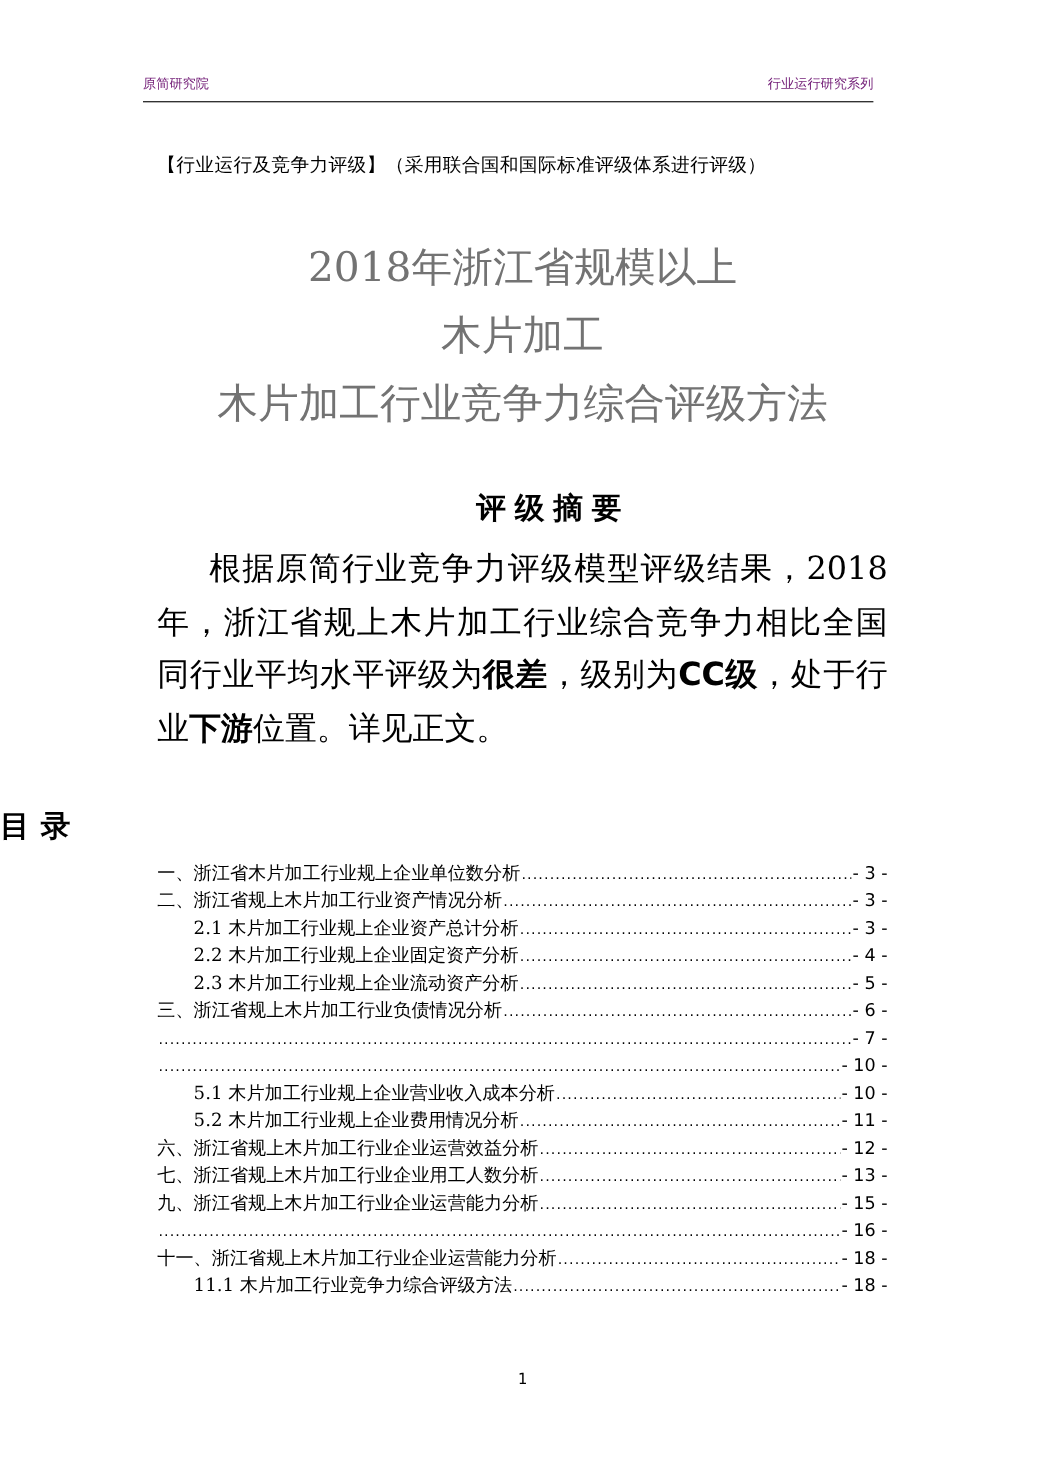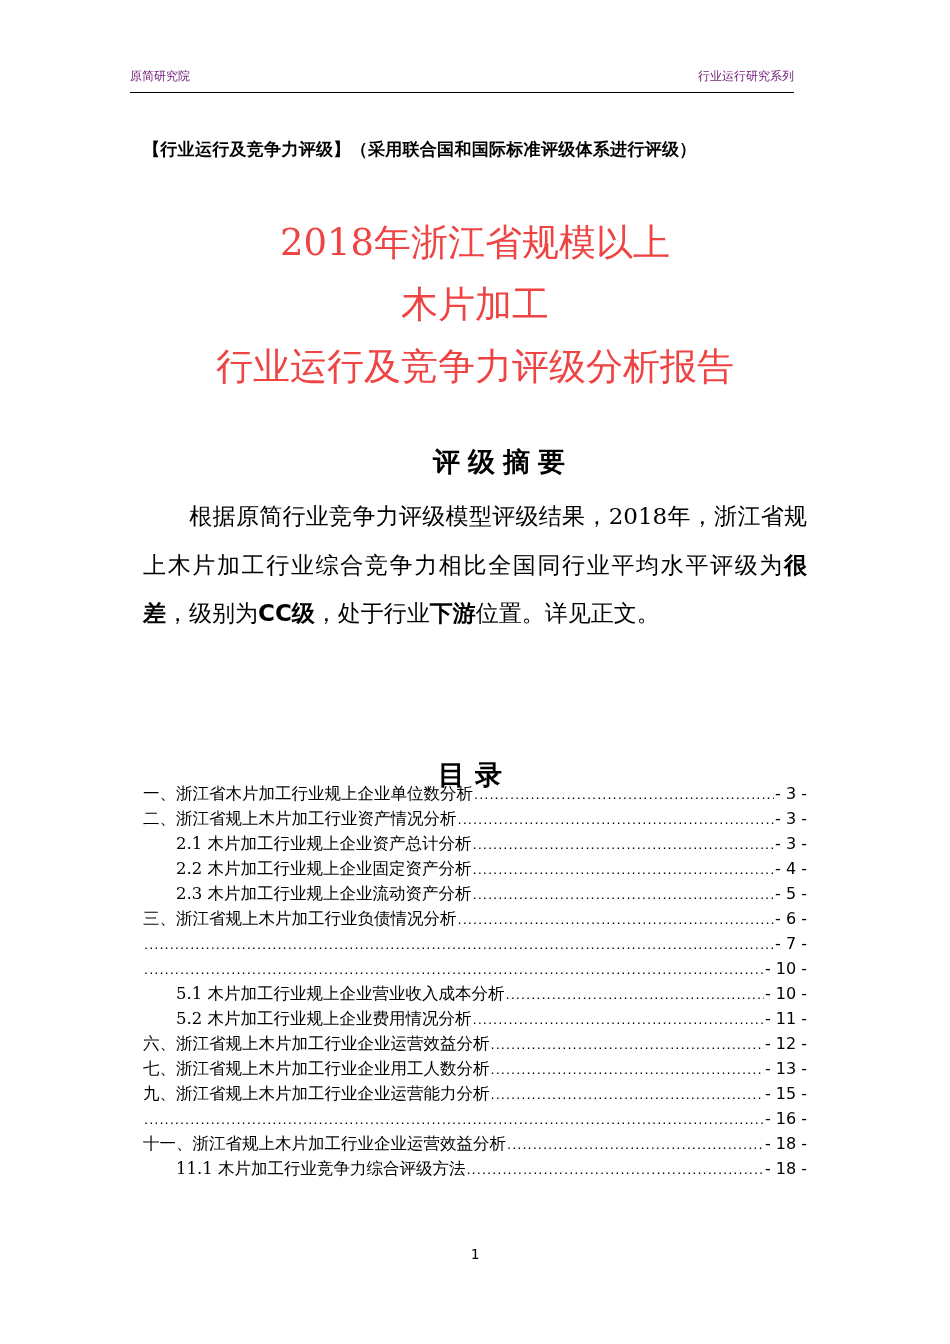--- a/index.html
+++ b/index.html
@@ -28,32 +28,32 @@
     }
     .page-header .left { position: absolute; left: 0; top: 2px; }
     .page-header .right { position: absolute; right: 0; top: 2px; }
 
     .rating-banner {
       position: absolute;
       left: 143px;
       top: 138px;
       width: 664px;
       font-size: 17px;
-      font-weight: bold;
+      font-weight: normal;
       letter-spacing: 0.3px;
       white-space: nowrap;
     }
 
     .title-block {
       position: absolute;
       left: 0;
       top: 212px;
       width: 950px;
       text-align: center;
-      color: #ef4444;
+      color: #737373;
       font-size: 37px;
       line-height: 62px;
     }
     .title-block div { white-space: nowrap; }
 
     .summary-heading {
       position: absolute;
       left: 0;
       top: 444px;
       width: 950px;
@@ -63,38 +63,37 @@
       font-size: 27px;
       letter-spacing: 8px;
       padding-left: 28px;
     }
 
     .summary-body {
       position: absolute;
       left: 143px;
       top: 492px;
       width: 664px;
-      font-size: 23px;
+      font-size: 29px;
       line-height: 48.5px;
       text-align: justify;
     }
     .summary-body .indent { display: inline-block; width: 46px; }
     .summary-body b { font-weight: bold; font-family: "DejaVu Sans", "Liberation Sans", sans-serif; }
 
     .toc-heading {
       position: absolute;
       left: 0;
       top: 733px;
       width: 950px;
-      text-align: center;
+      text-align: left;
       font-family: "DejaVu Sans", "Liberation Sans", sans-serif;
       font-weight: bold;
       font-size: 27px;
       letter-spacing: 10px;
-      margin-top: 24px;
     }
 
     .toc {
       position: absolute;
       left: 143px;
       top: 781px;
       width: 664px;
       font-size: 16.5px;
     }
     .toc-row {
@@ -141,21 +140,21 @@
 <div class="page-header">
   <span class="left">原简研究院</span>
   <span class="right">行业运行研究系列</span>
 </div>
 
 <div class="rating-banner">【行业运行及竞争力评级】（采用联合国和国际标准评级体系进行评级）</div>
 
 <div class="title-block">
   <div>2018年浙江省规模以上</div>
   <div>木片加工</div>
-  <div>行业运行及竞争力评级分析报告</div>
+  <div>木片加工行业竞争力综合评级方法</div>
 </div>
 
 <div class="summary-heading">评级摘要</div>
 
 <div class="summary-body"><span class="indent"></span><span>根据原简行业竞争力评级模型评级结果，2018年，浙江省规上木片加工行业综合竞争力相比全国同行业平均水平评级为</span><b>很差</b><span>，级别为</span><b>CC级</b><span>，处于行业</span><b>下游</b><span>位置。详见正文。</span></div>
 
 <div class="toc-heading">目录</div>
 
 <div class="toc">
   <div class="toc-row">
@@ -219,21 +218,21 @@
   <div class="toc-row">
       <span class="label">九、浙江省规上木片加工行业企业运营能力分析</span>
       <span class="dots"></span>
       <span class="page">- 15 -</span>
     </div>
   <div class="toc-row">
       <span class="dots"></span>
       <span class="page">- 16 -</span>
     </div>
   <div class="toc-row">
-      <span class="label">十一、浙江省规上木片加工行业企业运营效益分析</span>
+      <span class="label">十一、浙江省规上木片加工行业企业运营能力分析</span>
       <span class="dots"></span>
       <span class="page">- 18 -</span>
     </div>
   <div class="toc-row sub">
       <span class="label">11.1 木片加工行业竞争力综合评级方法</span>
       <span class="dots"></span>
       <span class="page">- 18 -</span>
     </div>
 </div>
 

